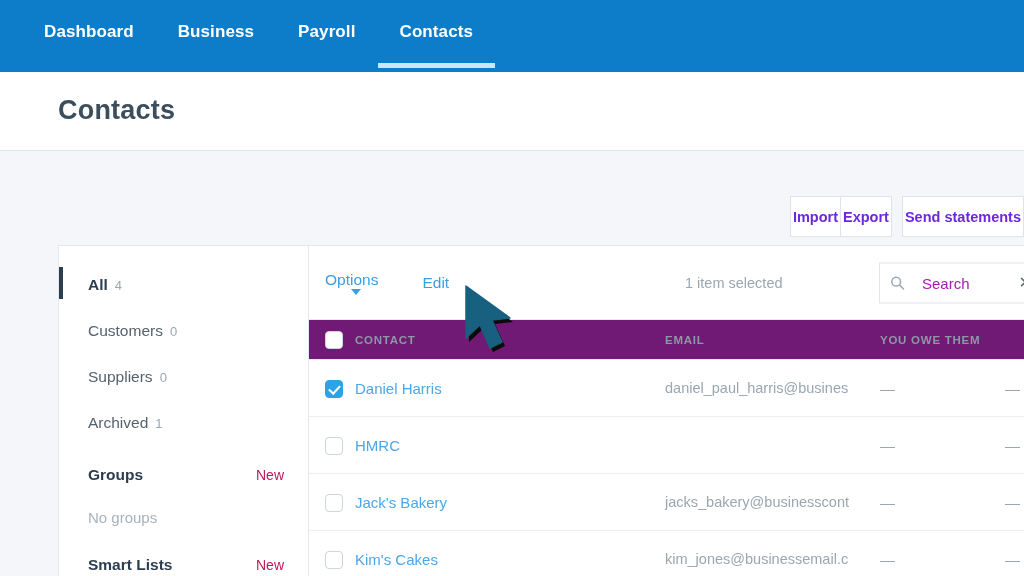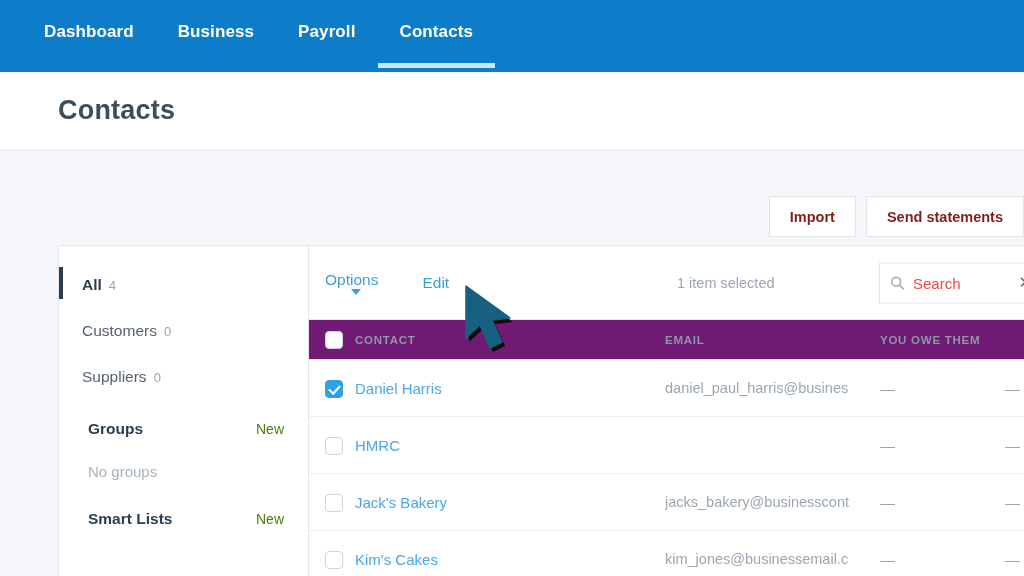--- a/index.html
+++ b/index.html
@@ -55,25 +55,25 @@
   
   .actions {
     position: absolute; top: 196px; right: 0;
     display: flex; align-items: center;
   }
   .btn-group { display: flex; }
   .btn {
     height: 41px;
     background: #ffffff;
     border: 1px solid #dfe4ea;
-    color: #7f1d1d;
+    color: #6d28d9;
     font-size: 14.5px;
     font-weight: bold;
     display: flex; align-items: center; justify-content: center;
-    padding: 0 20px;
+    padding: 0 2px;
     cursor: pointer;
     white-space: nowrap;
   }
   .btn-group .btn + .btn { border-left: none; }
   .btn-sep { width: 10px; }
 
   
   .card {
     position: absolute; left: 58px; top: 245px;
     width: 1000px; height: 340px;
@@ -89,21 +89,21 @@
     min-width: 250px;
     border-right: 1px solid #e4e8ec;
     background: #ffffff;
     padding-top: 16px;
     position: relative;
   }
   .side-row {
     position: relative;
     height: 46px;
     display: flex; align-items: center;
-    padding-left: 23px;
+    padding-left: 29px;
     cursor: pointer;
     white-space: nowrap;
     text-align: right;
   }
   .side-row.active::before {
     content: "";
     position: absolute; left: 0; top: 5px;
     width: 4px; height: 32px;
     background: #2b3d4f;
   }
@@ -111,21 +111,21 @@
   .side-row.active .side-label { font-weight: bold; color: #2b3d4f; }
   .side-count { font-size: 13px; color: #9aa6b1; margin-left: 7px; }
 
   .side-head {
     height: 46px;
     display: flex; align-items: center; justify-content: space-between;
     padding: 0 24px 0 29px;
     margin-top: 6px;
   }
   .side-head-label { font-size: 15.5px; font-weight: bold; color: #2b3d4f; text-align: right; }
-  .side-head-action { font-size: 14px; color: #4d7c0f; cursor: pointer; }
+  .side-head-action { font-size: 14px; color: #be185d; cursor: pointer; }
   .side-empty {
     height: 38px;
     display: flex; align-items: center;
     padding-left: 29px;
     font-size: 15px; color: #a8b2bb;
   }
 
   
   .tablewrap { flex: 1; position: relative; overflow: hidden; }
 
@@ -143,35 +143,35 @@
   }
   .caret {
     width: 0; height: 0;
     border-left: 5px solid transparent;
     border-right: 5px solid transparent;
     border-top: 6px solid #3b9ee0;
     margin-left: 8px;
   }
   .tb-gap { width: 44px; }
   .tb-selected {
-    position: absolute; left: 368px; top: 50%;
+    position: absolute; left: 376px; top: 50%;
     transform: translateY(-50%);
     font-size: 14.5px; color: #9aa6b1;
     white-space: nowrap;
   }
   .searchbox {
     position: absolute; right: 14px; top: 50%;
     transform: translateY(-50%);
     width: 164px; height: 41px;
     border: 1px solid #e1e6eb;
     background: #fff;
     display: flex; align-items: center;
     padding: 0 10px;
   }
-  .search-ph { flex: 1; font-size: 15px; color: #ef4444; margin-left: 8px; }
+  .search-ph { flex: 1; font-size: 15px; color: #a21caf; margin-left: 17px; }
   .search-clear { font-size: 16px; color: #5a6670; cursor: pointer; line-height: 1; }
 
   table.contacts { width: 100%; border-collapse: collapse; table-layout: fixed; }
   table.contacts thead th {
     background: #701a75;
     border-top: 1px solid #e6eaee;
     border-bottom: 1px solid #e6eaee;
     height: 40px;
     font-size: 11.5px;
     font-weight: bold;
@@ -250,40 +250,45 @@
   </div>
 </div>
 
 <div class="titlebar">
   <div class="page-title">Contacts</div>
 </div>
 
 <div class="actions">
   <div class="btn-group">
     <div class="btn">Import</div>
+    <div class="btn">Export</div>
   </div>
   <div class="btn-sep"></div>
   <div class="btn">Send statements</div>
 </div>
 
 <div class="card">
 
   <div class="sidebar">
 
     <div class="side-row active">
       <span class="side-label">All</span>
       <span class="side-count">4</span>
     </div>
     <div class="side-row">
       <span class="side-label">Customers</span>
       <span class="side-count">0</span>
     </div>
     <div class="side-row">
       <span class="side-label">Suppliers</span>
       <span class="side-count">0</span>
+    </div>
+    <div class="side-row">
+      <span class="side-label">Archived</span>
+      <span class="side-count">1</span>
     </div>
 
     <div class="side-head">
       <span class="side-head-label">Groups</span>
       <span class="side-head-action">New</span>
     </div>
     <div class="side-empty">No groups</div>
 
     <div class="side-head">
       <span class="side-head-label">Smart Lists</span>

